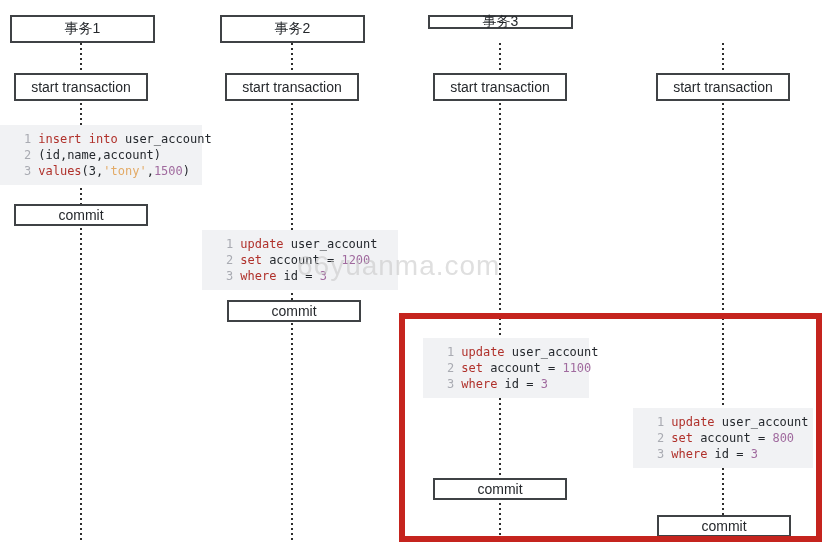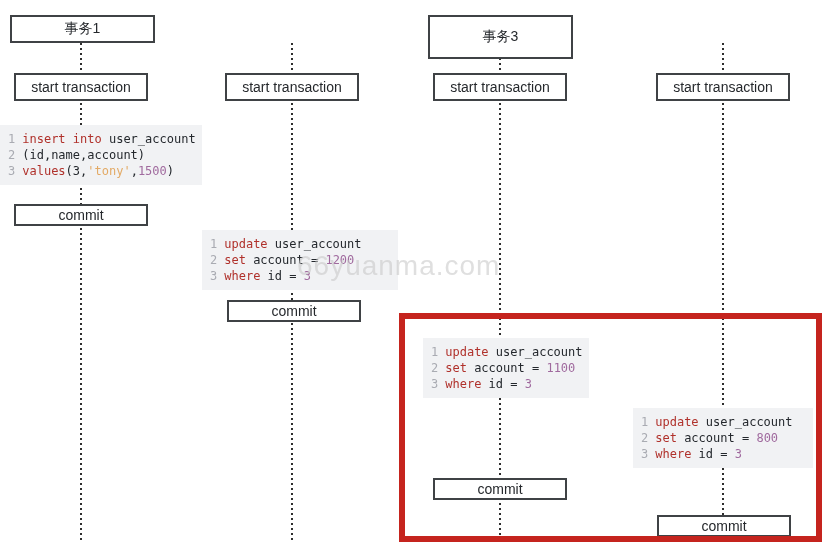--- a/index.html
+++ b/index.html
@@ -15,21 +15,21 @@
     background:repeating-linear-gradient(to bottom,#2e2e2e 0 2px,transparent 2px 5px);
   }
   .box{
     position:absolute;background:#ffffff;
     border:2px solid var(--box_border);
     display:flex;align-items:center;justify-content:center;
     font-size:14px;color:#25282c;z-index:2;box-sizing:border-box;
   }
   .code{
     position:absolute;background:var(--code_bg);
-    padding:6px 8px;z-index:1;box-sizing:border-box;
+    padding:6px 24px;z-index:1;box-sizing:border-box;
     font-family:"DejaVu Sans Mono","Liberation Mono",monospace;
     font-size:12px;line-height:16px;white-space:pre;
   }
   .code-line{white-space:pre;}
   .ln{color:var(--line_number);margin-right:7px;}
   .tok-keyword{color:var(--keyword);}
   .tok-plain{color:var(--plain);}
   .tok-number{color:var(--number);}
   .tok-string{color:var(--string);}
   .highlight{
@@ -58,29 +58,32 @@
     <span>事务1</span>
   </div>
   <div class="box" style="left:14px;top:73px;width:134px;height:28px;">
     <span>start transaction</span>
   </div>
   <div class="code" style="left:0px;top:125px;width:202px;"><div class="code-line"><span class="ln">1</span><span class="tok-keyword">insert into</span><span class="tok-plain"> user_account</span></div><div class="code-line"><span class="ln">2</span><span class="tok-plain">(id,name,account)</span></div><div class="code-line"><span class="ln">3</span><span class="tok-keyword">values</span><span class="tok-plain">(3,</span><span class="tok-string">'tony'</span><span class="tok-plain">,</span><span class="tok-number">1500</span><span class="tok-plain">)</span></div></div>
   <div class="box" style="left:14px;top:204px;width:134px;height:22px;">
     <span>commit</span>
   </div>
 
+  <div class="box" style="left:220px;top:15px;width:145px;height:28px;">
+    <span>事务2</span>
+  </div>
   <div class="box" style="left:225px;top:73px;width:134px;height:28px;">
     <span>start transaction</span>
   </div>
   <div class="code" style="left:202px;top:230px;width:196px;"><div class="code-line"><span class="ln">1</span><span class="tok-keyword">update</span><span class="tok-plain"> user_account</span></div><div class="code-line"><span class="ln">2</span><span class="tok-keyword">set</span><span class="tok-plain"> account = </span><span class="tok-number">1200</span></div><div class="code-line"><span class="ln">3</span><span class="tok-keyword">where</span><span class="tok-plain"> id = </span><span class="tok-number">3</span></div></div>
   <div class="box" style="left:227px;top:300px;width:134px;height:22px;">
     <span>commit</span>
   </div>
 
-  <div class="box" style="left:428px;top:15px;width:145px;height:44px;">
+  <div class="box" style="left:428px;top:15px;width:145px;height:14px;">
     <span>事务3</span>
   </div>
   <div class="box" style="left:433px;top:73px;width:134px;height:28px;">
     <span>start transaction</span>
   </div>
   <div class="code" style="left:423px;top:338px;width:166px;"><div class="code-line"><span class="ln">1</span><span class="tok-keyword">update</span><span class="tok-plain"> user_account</span></div><div class="code-line"><span class="ln">2</span><span class="tok-keyword">set</span><span class="tok-plain"> account = </span><span class="tok-number">1100</span></div><div class="code-line"><span class="ln">3</span><span class="tok-keyword">where</span><span class="tok-plain"> id = </span><span class="tok-number">3</span></div></div>
   <div class="box" style="left:433px;top:478px;width:134px;height:22px;">
     <span>commit</span>
   </div>
 

